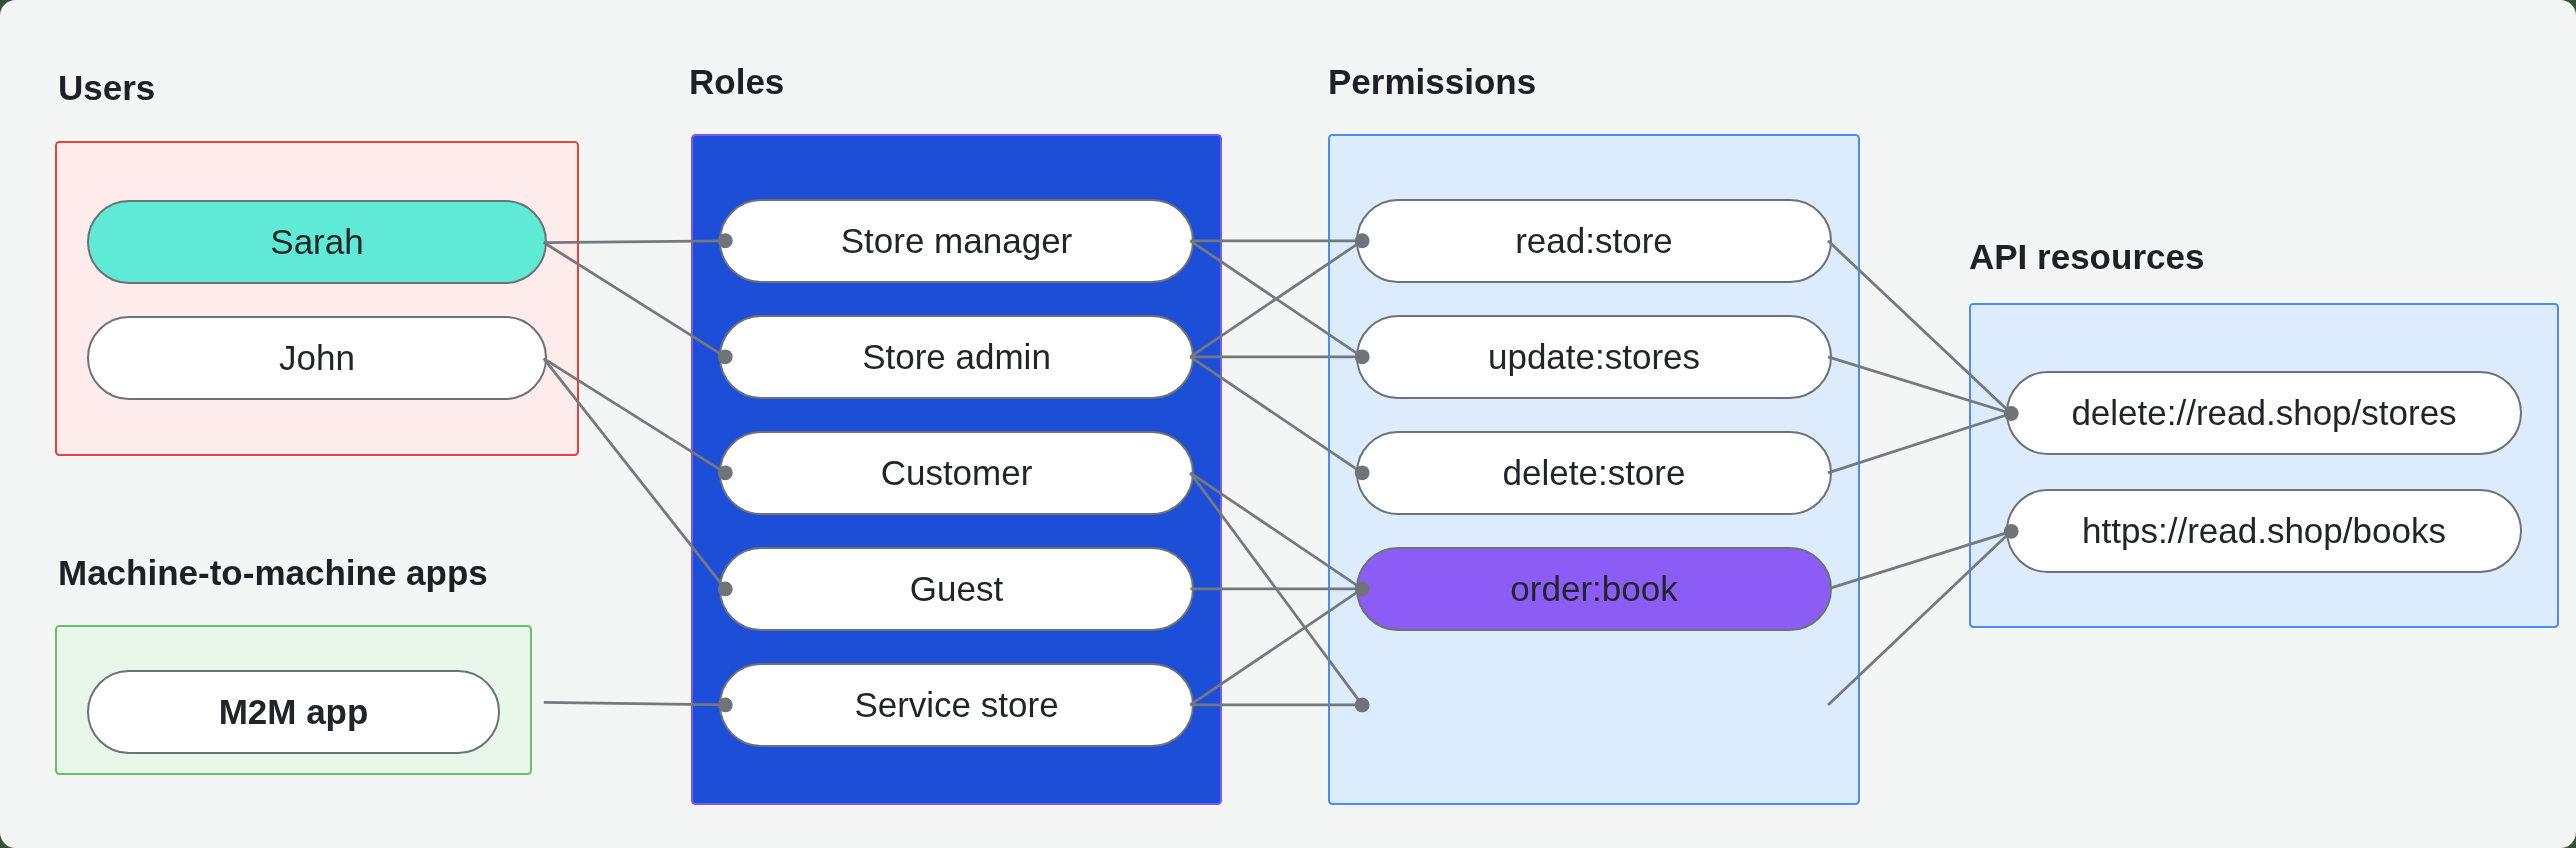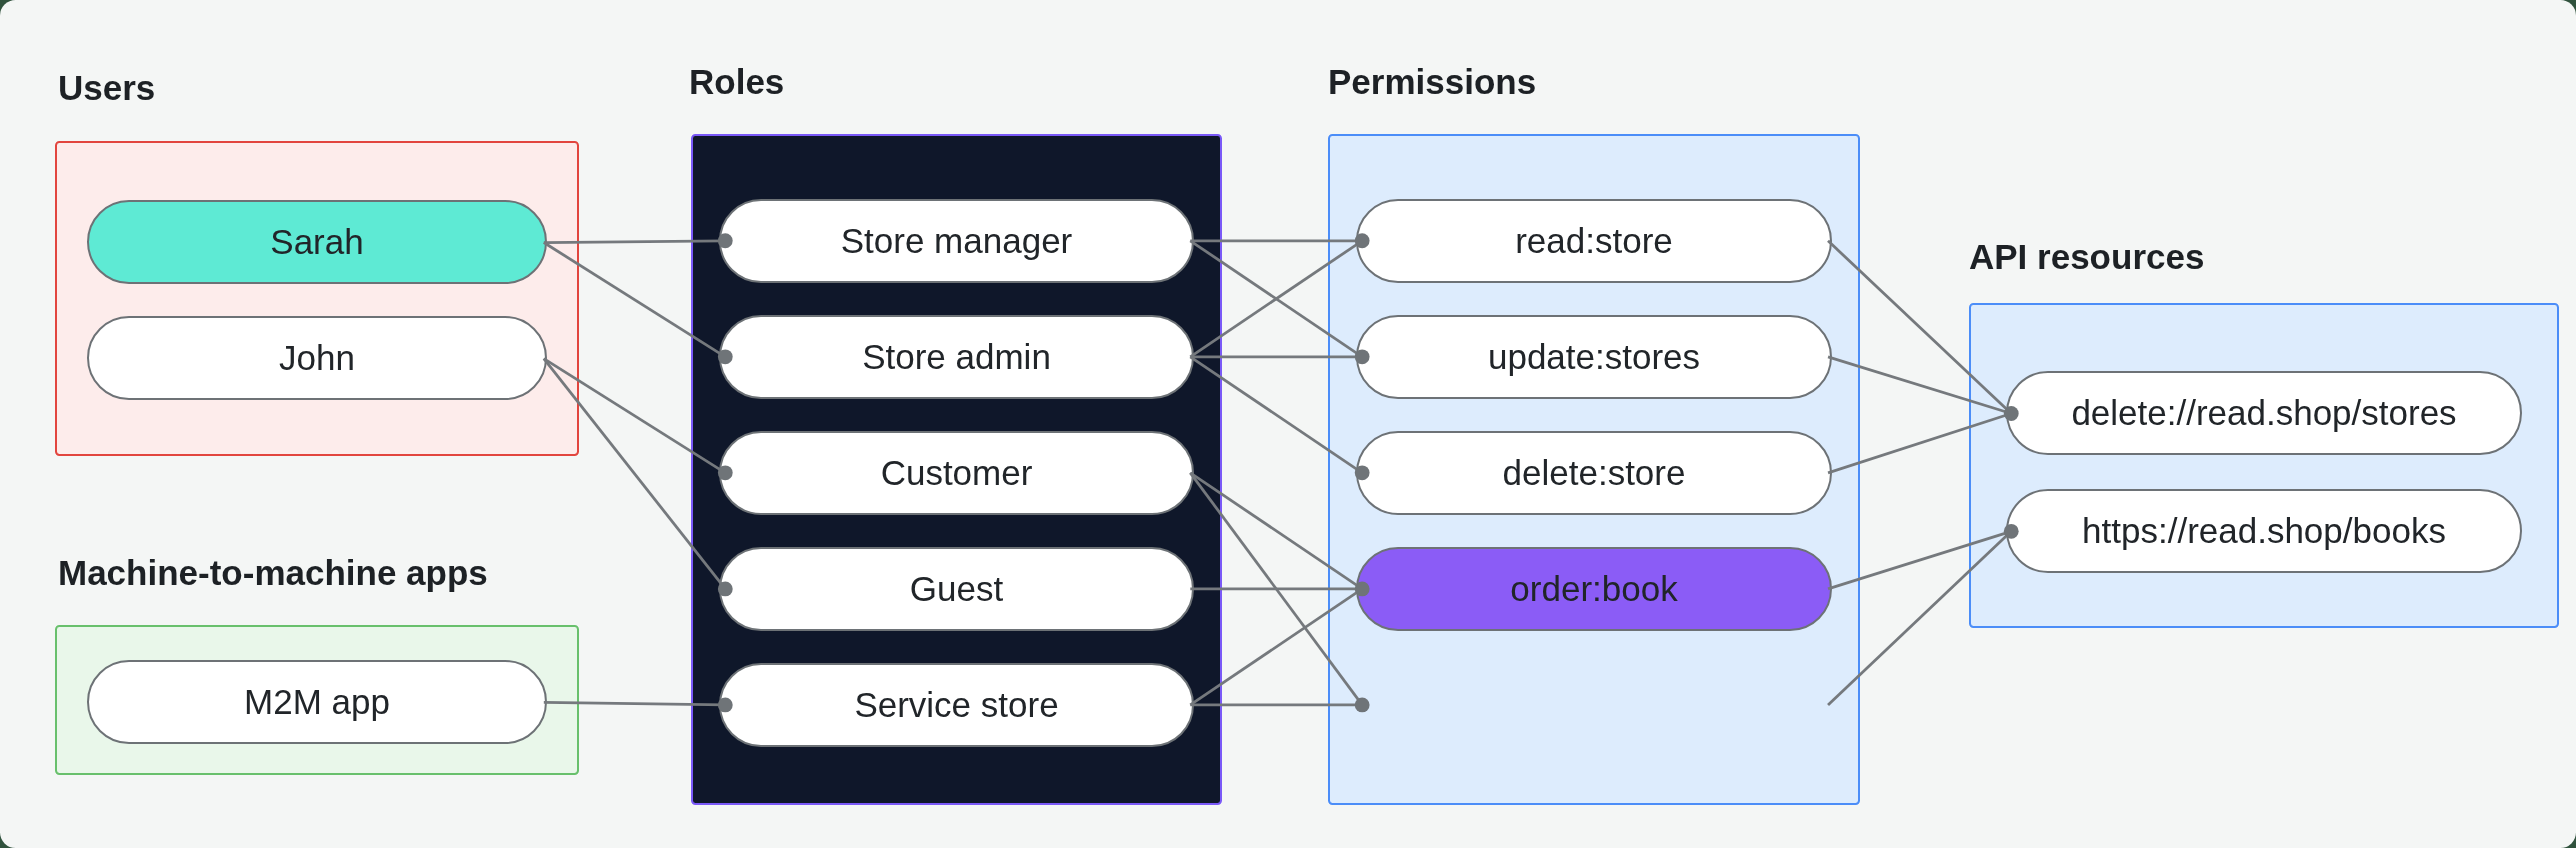--- a/index.html
+++ b/index.html
@@ -42,21 +42,21 @@
     align-items: center;
     justify-content: center;
     font-size: 35px;
     color: #212529;
     white-space: nowrap;
   }
   
   #label-users        { left: 58px;   top: 68px;  }
   #box-users          { left: 55px;   top: 141px; width: 524px; height: 315px; padding: 57px 30px; gap: 32px; }
   #label-m2m          { left: 58px;   top: 553px; }
-  #box-m2m            { left: 55px;   top: 625px; width: 524px; height: 150px; padding: 33px 30px; }
+  #box-m2m            { left: 55px;   top: 625px; width: 477px; height: 150px; padding: 43px 30px; font-weight: bold; }
   #label-roles        { left: 689px;  top: 62px;  }
   #box-roles          { left: 691px;  top: 134px; width: 531px; height: 671px; padding: 63px 26px; gap: 32px; }
   #label-permissions  { left: 1328px; top: 62px;  }
   #box-permissions    { left: 1328px; top: 134px; width: 532px; height: 671px; padding: 63px 26px; gap: 32px; }
   #label-api          { left: 1969px; top: 237px; }
   #box-api            { left: 1969px; top: 303px; width: 590px; height: 325px; padding: 66px 35px; gap: 34px; }
 
   #edge-layer {
     position: absolute;
     left: 0; top: 0;
@@ -80,21 +80,21 @@
     </div>
 
   <div class="group-label" id="label-m2m">Machine-to-machine apps</div>
   <div class="group-box" id="box-m2m" style="border-color: rgb(104, 192, 108); background: rgb(233, 247, 234);">
       <div class="pill" style="border-color: rgb(109, 114, 118); background: rgb(255, 255, 255);">
         <span>M2M app</span>
       </div>
     </div>
 
   <div class="group-label" id="label-roles">Roles</div>
-  <div class="group-box" id="box-roles" style="border-color: rgb(122, 89, 247); background: #0f172a; text-align: center;">
+  <div class="group-box" id="box-roles" style="border-color: rgb(122, 89, 247); background: #1d4ed8; text-align: center;">
       <div class="pill" style="border-color: rgb(109, 114, 118); background: rgb(255, 255, 255);">
         <span>Store manager</span>
       </div>
       <div class="pill" style="border-color: rgb(109, 114, 118); background: rgb(255, 255, 255);">
         <span>Store admin</span>
       </div>
       <div class="pill" style="border-color: rgb(109, 114, 118); background: rgb(255, 255, 255);">
         <span>Customer</span>
       </div>
       <div class="pill" style="border-color: rgb(109, 114, 118); background: rgb(255, 255, 255);">

